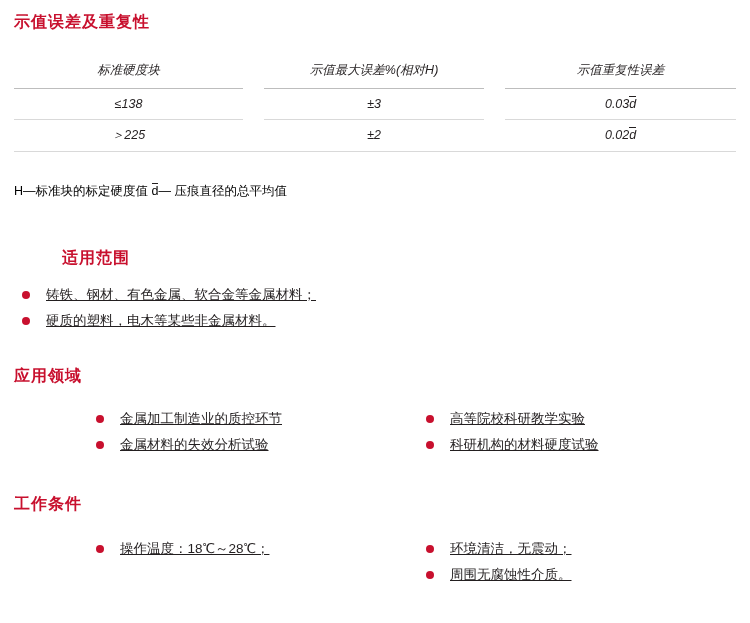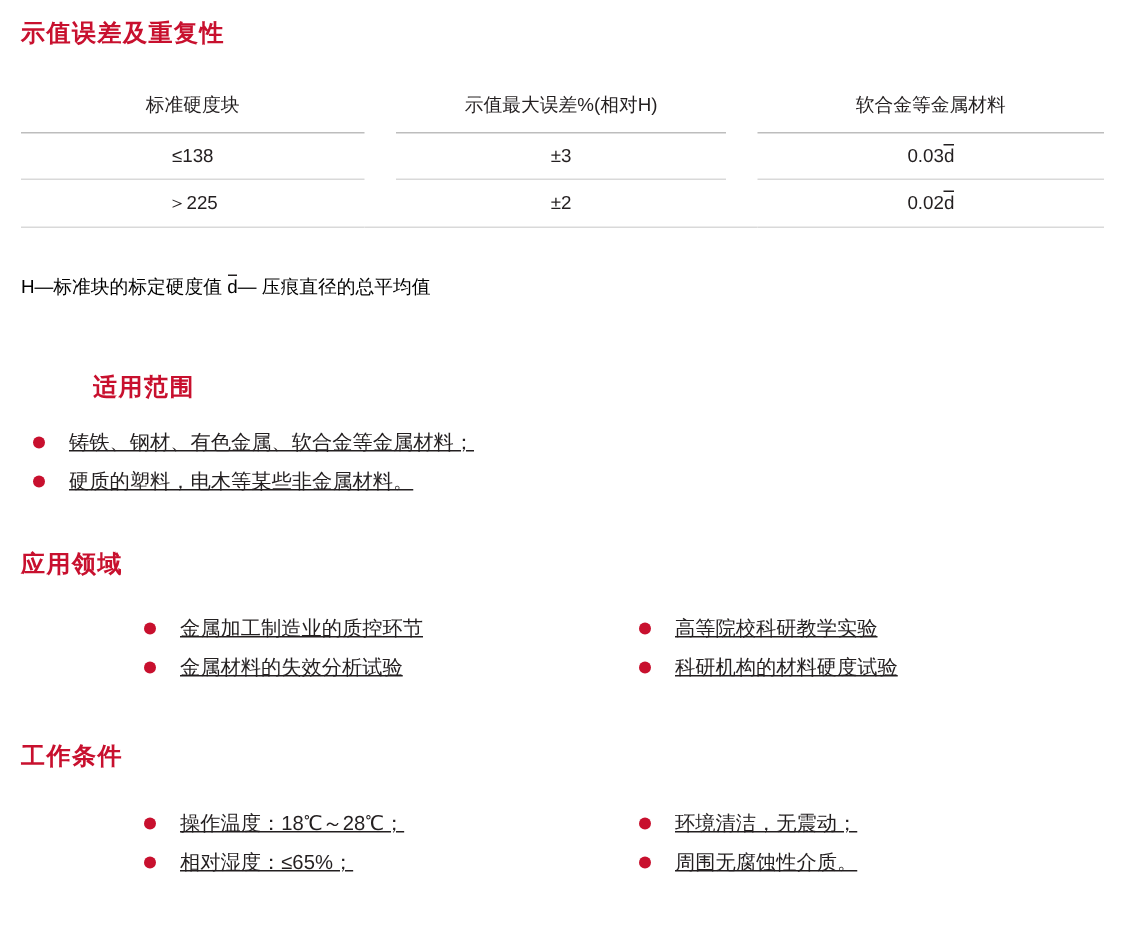--- a/index.html
+++ b/index.html
@@ -44,20 +44,21 @@
     color: #231f20;
   }
   .spec-table col.colgap { width: 22px; }
   .spec-table th,
   .spec-table td {
     text-align: center;
     padding: 7px 4px 6px;
     font-weight: normal;
     border-bottom: 1px solid #d9d9d9;
     line-height: 1.4;
+    font-style: italic;
   }
   .spec-table th {
     border-bottom: 1px solid #bdbdbd;
     padding-bottom: 8px;
   }
   .spec-table td.gap,
   .spec-table th.gap {
     border-bottom: none;
   }
   .spec-table tr.last td {
@@ -135,21 +136,21 @@
       <col style="width:226px">
       <col class="colgap">
       <col style="width:238px">
     </colgroup>
     <thead>
       <tr>
         <th>标准硬度块</th>
         <th class="gap"></th>
         <th>示值最大误差%(相对H)</th>
         <th class="gap"></th>
-        <th>软合金等金属材料</th>
+        <th>示值重复性误差</th>
       </tr>
     </thead>
     <tbody>
       <tr>
         <td>≤138</td>
         <td class="gap"></td>
         <td>±3</td>
         <td class="gap"></td>
         <td><span>0.03<span class="ovl-small">d</span></span></td>
       </tr>
@@ -183,21 +184,20 @@
     <ul class="bullets right">
       <li>高等院校科研教学实验</li>
       <li>科研机构的材料硬度试验</li>
     </ul>
   </div>
 
   <div class="section-title" id="title-cond">工作条件</div>
   <div class="two-col" id="list-cond">
     <ul class="bullets">
       <li>操作温度：18℃～28℃；</li>
-      <li>相对湿度：≤65%；</li>
     </ul>
     <ul class="bullets right">
       <li>环境清洁，无震动；</li>
       <li>周围无腐蚀性介质。</li>
     </ul>
   </div>
 
 </div>
 
 </body></html>

